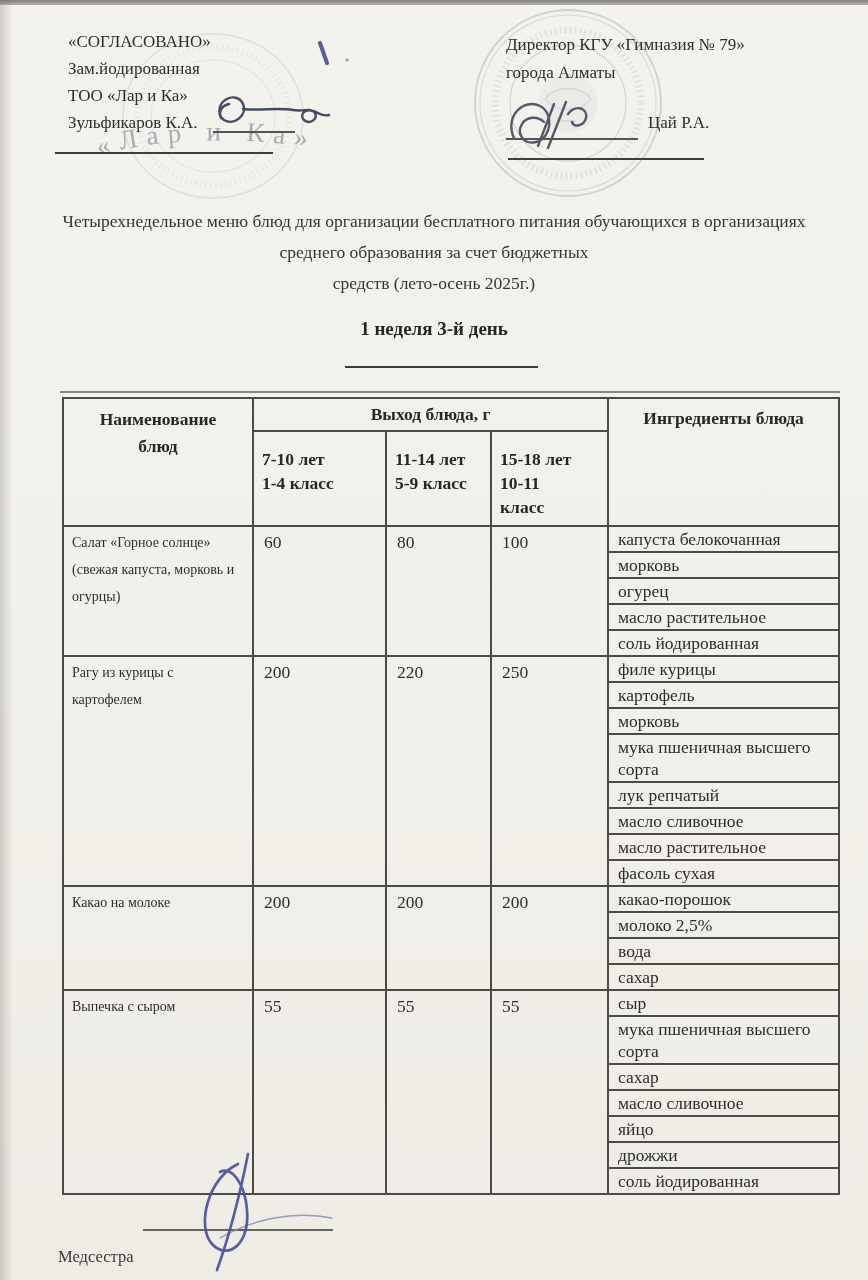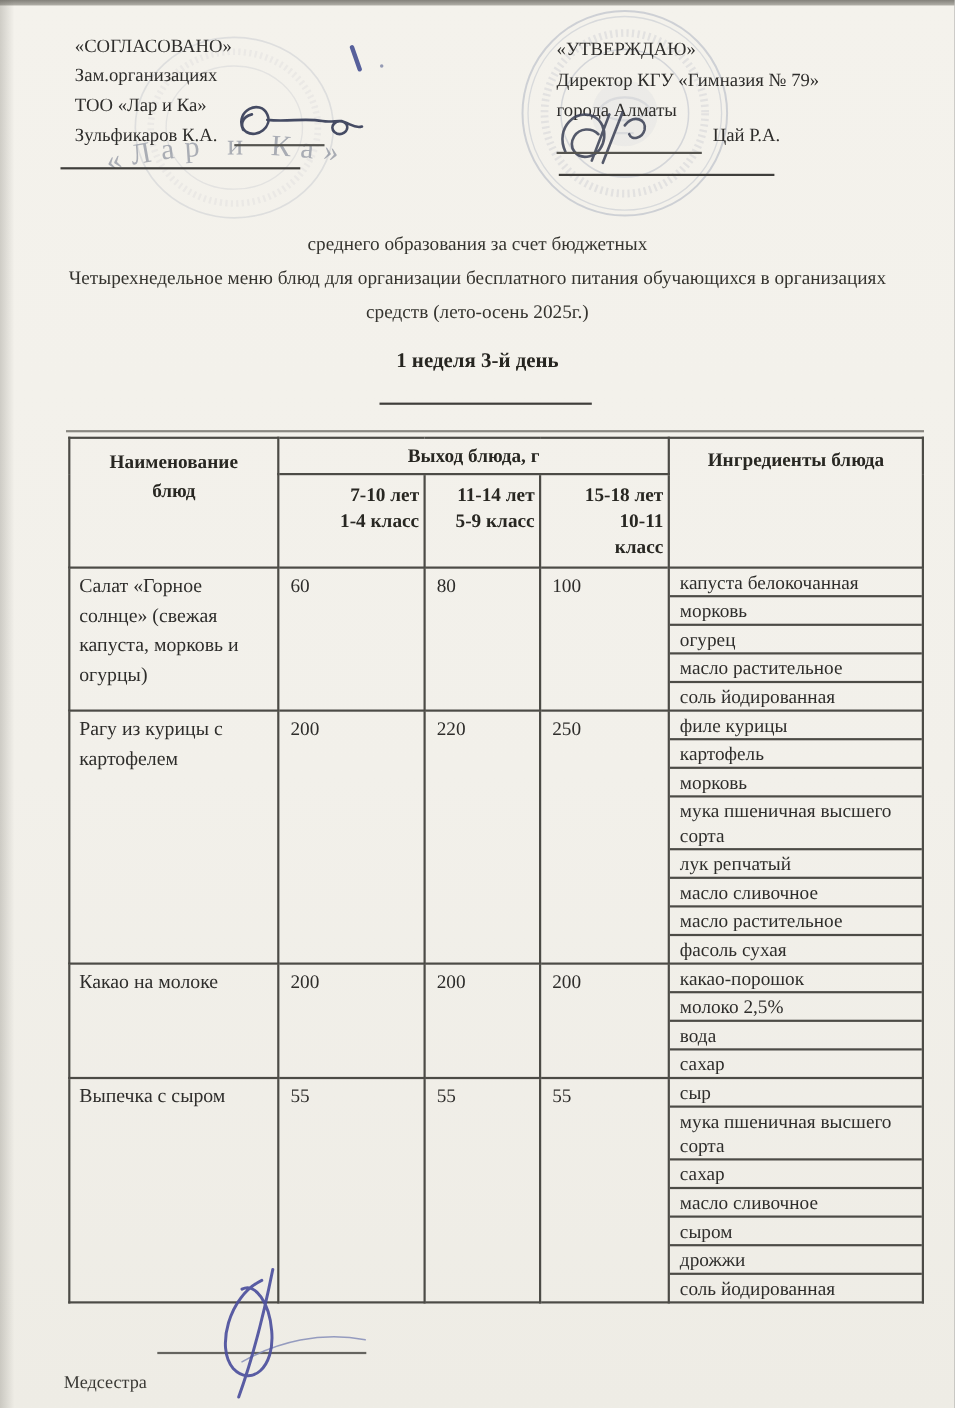--- a/index.html
+++ b/index.html
@@ -14,23 +14,23 @@
   .blk{font-size:17px;line-height:27px;}
   .rule{position:absolute;background:#3f3e3b;height:2px;}
   .rule.thin{height:1.5px;background:#55544f;}
   .title-line{width:868px;text-align:center;font-size:17.5px;line-height:31px;color:#35342f;}
   .subtitle{width:868px;text-align:center;font-size:19px;font-weight:bold;color:#262520;}
   table{border-collapse:collapse;table-layout:fixed;position:absolute;left:62px;top:397px;width:776px;background:transparent;}
   th,td{border:2px solid #4c4b46;}
   th{font-weight:bold;font-size:17.5px;color:#282722;border-radius:25px;}
   .th-dish{text-align:center;vertical-align:top;padding-top:7px;line-height:27px;white-space:pre-line;}
   .th-output{text-align:center;height:27px;padding:2px;}
-  .th-age{text-align:right;vertical-align:top;white-space:pre-line;line-height:24px;padding:5px 4px 6px 8px;height:66px;}
+  .th-age{text-align:left;vertical-align:top;white-space:pre-line;line-height:24px;padding:15px 4px 6px 8px;height:66px;}
   .th-ing{text-align:center;vertical-align:top;padding-top:9px;}
-  .td-dish{vertical-align:top;padding:2px 6px 2px 8px;line-height:27px;font-size:18px;}
+  .td-dish{vertical-align:top;padding:2px 6px 2px 8px;line-height:27px;font-size:14px;}
   .td-portion{vertical-align:top;padding:2px 4px 2px 10px;font-size:17.5px;line-height:26px;margin-top:20px;}
   .td-ing{vertical-align:top;padding:0;font-size:17.5px;}
   .ing{line-height:22px;padding:1px 12px 1px 9px;border-bottom:2px solid #4c4b46;}
   .ing:last-child{border-bottom:none;}
   .table-topline{position:absolute;left:60px;top:391px;width:780px;height:1.5px;background:#6e6d67;opacity:.8;}
   .stamp,.sig,.mark{pointer-events:none;}
   .nurse{font-size:16.5px;color:#3a3935;}
 </style>
 </head>
 <body>
@@ -55,50 +55,49 @@
     <circle cx="103" cy="100" r="93" fill="none" stroke="#99a2b5" stroke-width="1.8" opacity="0.42"></circle>
     <circle cx="103" cy="100" r="88" fill="none" stroke="#99a2b5" stroke-width="1.2" opacity="0.30"></circle>
     <circle cx="103" cy="100" r="58" fill="none" stroke="#99a2b5" stroke-width="1.4" opacity="0.34"></circle>
     <circle cx="103" cy="100" r="73" fill="none" stroke="#8e97ab" stroke-width="7" stroke-dasharray="2 3" opacity="0.17"></circle>
     <circle cx="103" cy="100" r="30" fill="#aab2c2" opacity="0.10"></circle>
     <path d="M80,96 C90,82 116,82 126,96 C116,110 90,110 80,96 M95,118 L111,118" fill="none" stroke="#99a2b5" stroke-width="2" opacity="0.22"></path>
   </svg>
 
   <div class="abs blk" style="left:68px;top:28px;width:300px;">
     <div>«СОГЛАСОВАНО»</div>
-    <div>Зам.организациях</div>
+    <div>Зам.йодированная</div>
     <div>ТОО «Лар и Ка»</div>
     <div>Зульфикаров К.А.</div>
   </div>
   <svg class="abs sig" style="left:205px;top:82px;" width="135" height="58" viewBox="0 0 135 58">
     <path d="M16,36 C8,18 32,8 38,22 C43,33 29,44 19,38 C12,33 15,24 24,22 M38,27 C57,29 72,25 88,28 C99,30 106,25 110,31 C113,37 105,43 99,38 C94,33 100,26 108,29 C114,31 118,35 124,33" fill="none" stroke="#323854" stroke-width="2.4" stroke-linecap="round" opacity="0.9"></path>
   </svg>
   <div class="rule thin" style="left:213px;top:131px;width:82px;"></div>
   <div class="rule" style="left:55px;top:152px;width:218px;"></div>
 
   <div class="abs blk" style="left:506px;top:31px;width:330px;line-height:27.5px;">
-    <div>«УТВЕРЖДАЮ»</div>
     <div>Директор КГУ «Гимназия № 79»</div>
     <div>города Алматы</div>
   </div>
   <svg class="abs sig" style="left:498px;top:90px;" width="125" height="62" viewBox="0 0 125 62">
     <path d="M16,48 C6,26 26,8 42,16 C56,23 54,48 38,52 C26,55 18,44 24,34 C29,26 40,26 46,32 M56,14 L40,56 M68,12 L50,58 M70,24 C78,14 90,18 88,28 C86,36 76,38 74,32" fill="none" stroke="#3e4358" stroke-width="2.4" stroke-linecap="round" opacity="0.88"></path>
   </svg>
   <div class="rule thin" style="left:506px;top:138px;width:132px;"></div>
   <div class="abs" style="left:648px;top:113px;font-size:17px;">Цай Р.А.</div>
   <div class="rule" style="left:508px;top:158px;width:196px;"></div>
 
   <svg class="abs mark" style="left:314px;top:40px;" width="40" height="32" viewBox="0 0 40 32">
     <path d="M6,3 L13,23" stroke="#3c478e" stroke-width="4" stroke-linecap="round" opacity="0.85"></path>
     <circle cx="33" cy="20" r="1.6" fill="#55608f" opacity="0.6"></circle>
   </svg>
 
   <div class="abs" style="left:0;top:206px;">
+    <div class="title-line">Четырехнедельное меню блюд для организации бесплатного питания обучающихся в организациях</div>
     <div class="title-line">среднего образования за счет бюджетных</div>
-    <div class="title-line">Четырехнедельное меню блюд для организации бесплатного питания обучающихся в организациях</div>
     <div class="title-line">средств (лето-осень 2025г.)</div>
   </div>
 
   <div class="abs subtitle" style="left:0;top:318px;">1 неделя 3-й день</div>
   <div class="rule" style="left:345px;top:366px;width:193px;"></div>
 
   <div class="table-topline"></div>
   <table>
     <colgroup>
       <col style="width:190px">
@@ -169,21 +168,21 @@
         <tr>
           <td class="td-dish">Выпечка с сыром</td>
           <td class="td-portion">55</td>
           <td class="td-portion">55</td>
           <td class="td-portion">55</td>
           <td class="td-ing">
             <div class="ing">сыр</div>
             <div class="ing">мука пшеничная высшего сорта</div>
             <div class="ing">сахар</div>
             <div class="ing">масло сливочное</div>
-            <div class="ing">сыром</div>
+            <div class="ing">яйцо</div>
             <div class="ing">дрожжи</div>
             <div class="ing">соль йодированная</div>
           </td>
         </tr>
       </tbody>
   </table>
 
   <div class="abs nurse" style="left:58px;top:1208px;margin-top:39px;">Медсестра</div>
   <div class="rule thin" style="left:143px;top:1229px;width:190px;background:#65645f;"></div>
   <svg class="abs sig" style="left:160px;top:1152px;" width="185" height="125" viewBox="0 0 185 125">

